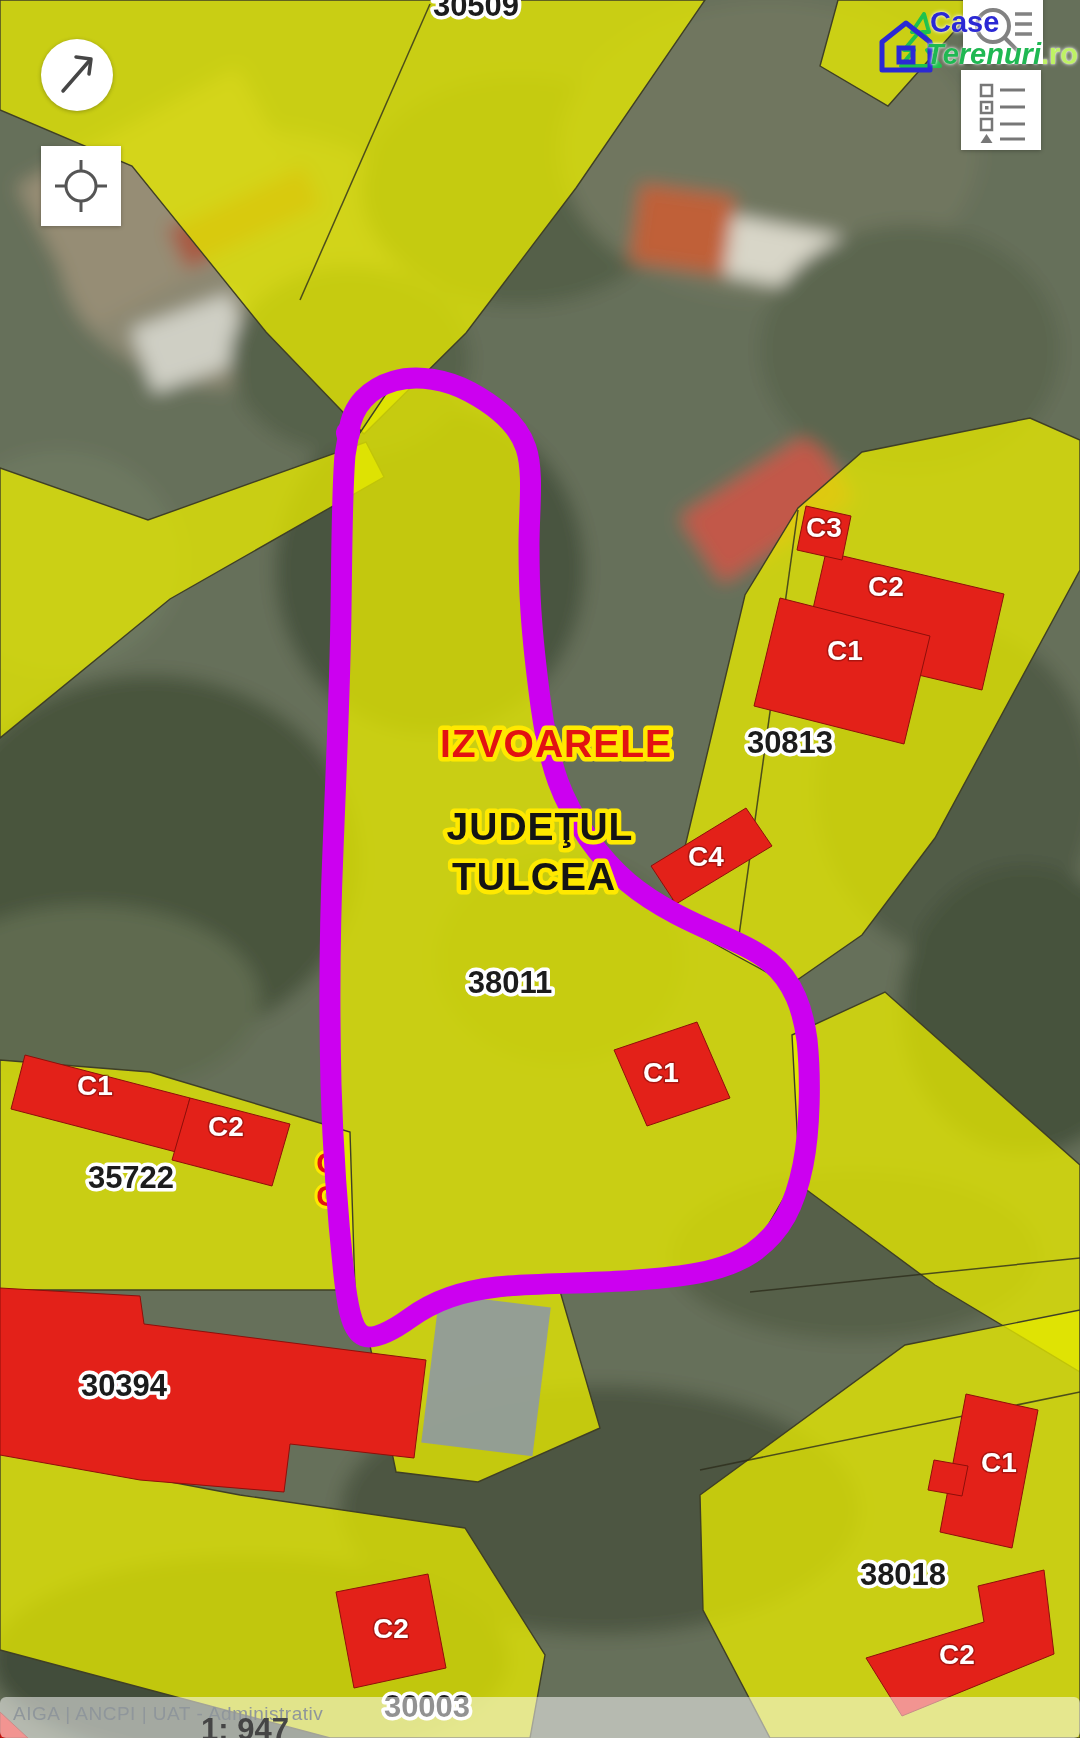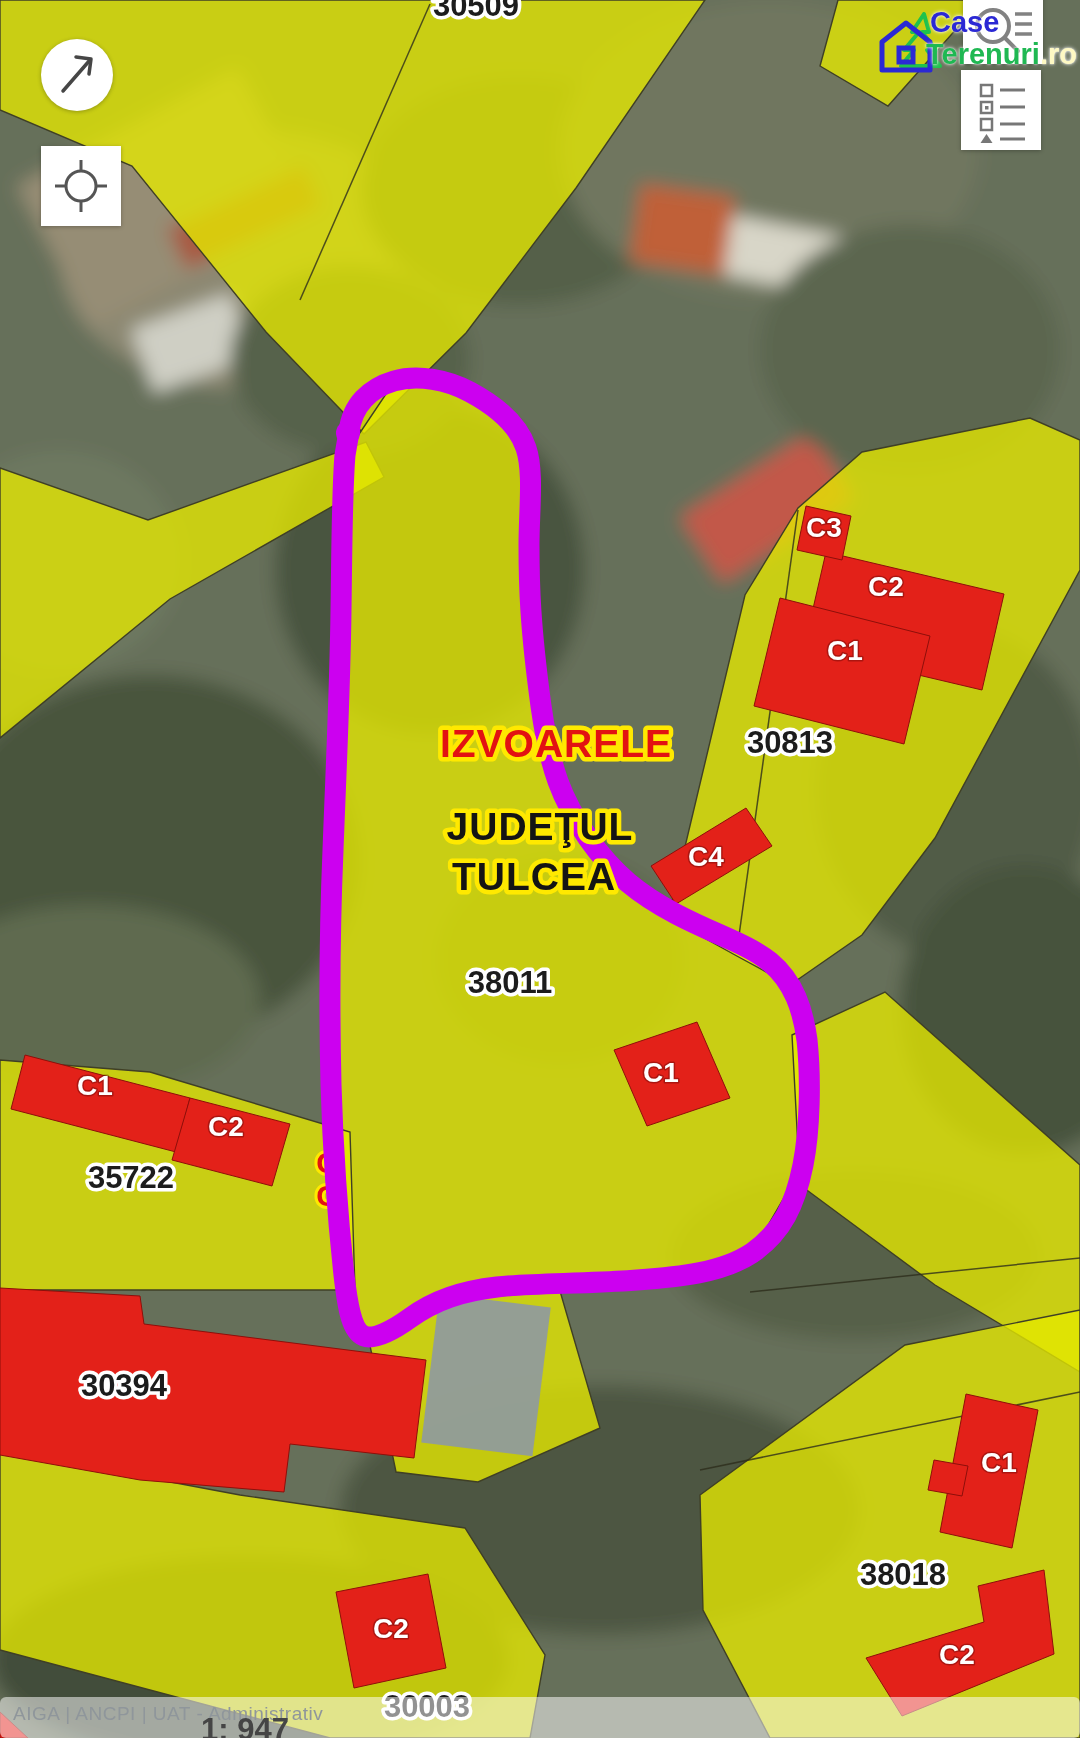--- a/index.html
+++ b/index.html
@@ -32,22 +32,22 @@
   #btn-locate{left:41px;top:146px;width:80px;height:80px;}
   #btn-search{left:963px;top:-16px;width:80px;height:80px;}
   #btn-layers{left:961px;top:70px;width:80px;height:80px;}
   .ctl svg{display:block;}
 
   
   #logo{position:absolute;left:872px;top:6px;width:208px;height:74px;}
   #logo .txt{position:absolute;left:54px;top:0;line-height:32px;font-weight:bold;
              font-size:29px;text-shadow:0 0 4px rgba(255,255,255,.85),0 0 2px rgba(255,255,255,.9);}
   #logo .l1{color:#2b28d4;margin-left:4px;text-align:right;}
-  #logo .l2g{color:#1fb852;}
-  #logo .l2b{color:#fef9c3;}
+  #logo .l2g{color:#1fb852;font-style:italic;}
+  #logo .l2b{color:#bef264;}
 
   
   #footer{position:absolute;left:0;top:1697px;width:1080px;height:41px;
           background:rgba(255,255,255,.52);border-radius:6px;}
   #attrib{position:absolute;left:13px;top:6px;font-size:19px;color:#8f969b;
           letter-spacing:.5px;white-space:nowrap;}
   #scale{position:absolute;left:0;top:1712px;width:490px;text-align:center;
          font-size:31px;font-weight:bold;color:#454545;}
 </style>
 </head>

